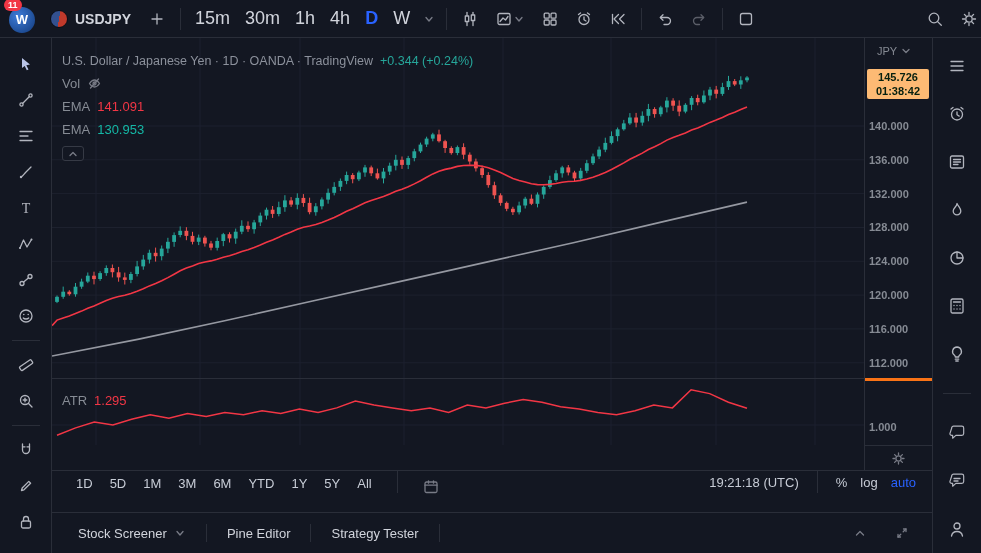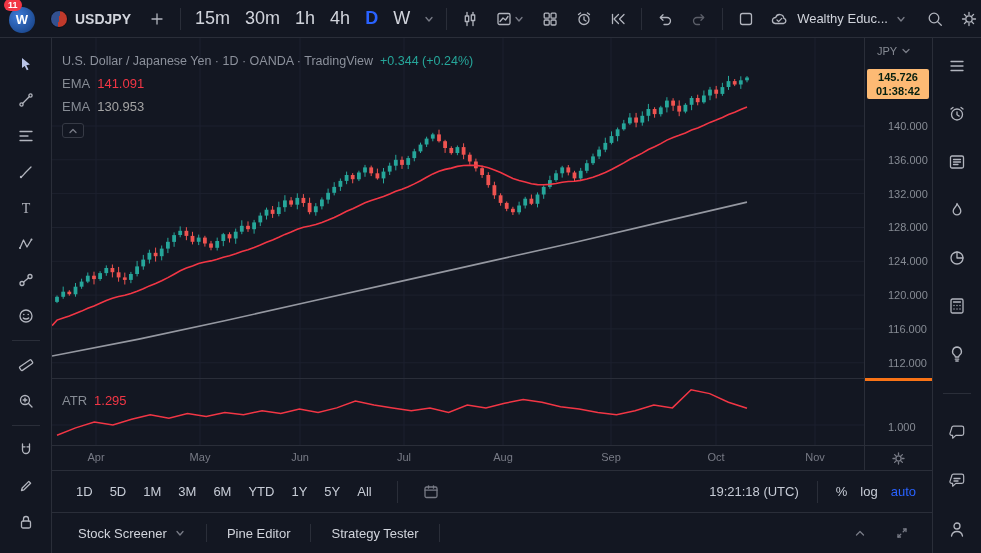--- a/index.html
+++ b/index.html
@@ -46,39 +46,39 @@
   .price-pane { height:340px; position:relative; }
   .atr-pane { height:67px; border-top:1px solid #2a2e39; position:relative; }
   .time-axis { height:25px; border-top:1px solid #2a2e39; position:relative; color:#787b86; font-size:11px; }
   .month { position:absolute; top:5px; transform:translateX(-50%); }
 
   .scale-col { width:68px; border-left:1px solid #2a2e39; display:flex; flex-direction:column; color:#868b94; font-size:11px; }
   .scale-top { height:340px; position:relative; }
   .scale-atr { height:67px; border-top:3px solid #f97316; position:relative; }
   .scale-corner { height:25px; border-top:1px solid #2a2e39; display:flex; align-items:center; justify-content:center; }
   .jpy { position:absolute; top:7px; left:12px; display:flex; gap:4px; align-items:center; cursor:pointer; }
-  .lvl { position:absolute; left:23px; }
+  .lvl { position:absolute; left:4px;font-weight:bold; }
   .price-badge { position:absolute; left:2px; right:3px; background:#fdba74; color:#07200f; border-radius:2px;
                  text-align:center; font-size:11px; line-height:14px; padding:1px 0; font-weight:bold; cursor:pointer; }
 
   .legend { position:absolute; top:11px; left:10px; z-index:3; }
   .legend-row { display:flex; gap:7px; align-items:center; height:23px; }
   .l-title { color:#8c919c; font-size:12.5px; cursor:pointer; }
   .l-change { color:#26a69a; font-size:12.5px; }
   .l-gray { color:#868b94; }
   .ema-fast { color:#f23645; }
-  .ema-slow { color:#a3a3a3; }
+  .ema-slow { color:#14b8a6; }
   .collapse-btn { width:22px; height:15px; border:1px solid #363a45; border-radius:3px; background:#131722;
                   display:flex; align-items:center; justify-content:center; margin-top:5px; cursor:pointer; }
   .atr-legend { position:absolute; top:14px; left:10px; display:flex; gap:7px; z-index:3; }
 
   .grid { stroke:#1d212e; stroke-width:1; }
 
   
-  .bottom-toolbar { height:42px; border-top:1px solid #2a2e39; display:flex; align-items:center;
+  .bottom-toolbar { height:42px; border-top:1px solid #2a2e39; display:flex; align-items:flex-start;
                     padding:0 16px; gap:12px; color:#c7ccd6; }
   .range { padding:5px 8px; border-radius:4px; cursor:pointer; font-size:13px; }
   .bt-right { margin-left:auto; display:flex; align-items:center; gap:13px; }
   .auto { color:#2962ff; cursor:pointer; }
   .bt-btn { cursor:pointer; }
 
   .bottom-panel { height:41px; border-top:1px solid #2a2e39; display:flex; align-items:center; padding:0 6px; }
   .panel-item { padding:0 20px; display:flex; align-items:center; gap:7px; cursor:pointer; height:100%; }
   .p-sep { width:1px; height:18px; background:#2a2e39; }
   .bp-right { margin-left:auto; display:flex; gap:10px; align-items:center; padding-right:8px; }
@@ -167,30 +167,20 @@
       <path d="M13.5 7.5H7a3.5 3.5 0 0 0 0 7h2.5"></path>
         <polyline points="11 4.8,13.7 7.5,11 10.2"></polyline>
     </svg>
   </button>
   <div class="sep"></div>
   <button class="icon-btn">
     <svg class="ic" width="18" height="18">
         <rect x="3.5" y="3.5" width="11" height="11" rx="2"></rect>
       </svg>
   </button>
-  <div class="account">
-    <svg class="ic" width="20" height="18">
-      <path d="M5.2 13.5h8.3a2.6 2.6 0 0 0 .4-5.1 4.2 4.2 0 0 0-8.2-.9 2.9 2.9 0 0 0-.5 6Z"></path>
-      <polyline points="7 10,8.6 11.6,11.8 8.4"></polyline>
-    </svg>
-    <span>Wealthy Educ...</span>
-    <svg class="ic muted" width="12" height="12">
-        <polyline points="3 4.5,6 8,9 4.5"></polyline>
-      </svg>
-  </div>
   <div class="tb-spacer"></div>
   <button class="icon-btn">
     <svg class="ic" width="18" height="18">
       <circle cx="8" cy="8" r="4.8"></circle>
         <line x1="11.6" y1="11.6" x2="15.3" y2="15.3"></line>
     </svg>
   </button>
   <button class="icon-btn" style="margin-right:-14px">
     <svg class="ic" width="18" height="18">
       <circle cx="9" cy="9" r="3.2"></circle>
@@ -538,20 +528,28 @@
               <line x1="695.0" y1="38.1" x2="695.0" y2="44.3" stroke="#26a69a" stroke-width="1"></line>
               <rect x="693.1" y="39.5" width="3.8" height="2.8" fill="#26a69a"></rect>
               <path d="M0.0 287.6 L 5.0 282.1 L 11.2 279.9 L 17.3 278.0 L 23.5 275.6 L 29.6 273.1 L 35.8 270.2 L 42.0 267.9 L 48.1 265.3 L 54.3 262.5 L 60.4 260.2 L 66.6 258.5 L 72.8 257.2 L 78.9 255.5 L 85.1 253.3 L 91.3 250.8 L 97.4 247.9 L 103.6 245.5 L 109.7 242.7 L 115.9 239.6 L 122.1 236.2 L 128.2 232.8 L 134.4 230.0 L 140.5 227.9 L 146.7 225.6 L 152.9 224.0 L 159.0 222.9 L 165.2 221.3 L 171.3 219.3 L 177.5 217.8 L 183.7 215.8 L 189.8 213.6 L 196.0 211.8 L 202.1 209.6 L 208.3 207.0 L 214.5 204.2 L 220.6 202.0 L 226.8 199.3 L 232.9 196.4 L 239.1 194.0 L 245.3 191.3 L 251.4 189.2 L 257.6 188.0 L 263.8 186.4 L 269.9 184.4 L 276.1 182.0 L 282.2 179.4 L 288.4 176.5 L 294.6 173.3 L 300.7 170.7 L 306.9 167.8 L 313.0 164.8 L 319.2 162.4 L 325.4 160.6 L 331.5 158.5 L 337.7 156.0 L 343.8 153.3 L 350.0 151.2 L 356.2 148.7 L 362.3 145.9 L 368.5 142.7 L 374.6 139.3 L 380.8 135.9 L 387.0 133.3 L 393.1 131.4 L 399.3 130.1 L 405.4 128.4 L 411.6 127.5 L 417.8 127.2 L 423.9 127.4 L 430.1 128.2 L 436.3 129.7 L 442.4 131.9 L 448.6 134.6 L 454.7 137.5 L 460.9 140.4 L 467.1 142.6 L 473.2 144.0 L 479.4 145.8 L 485.5 146.6 L 491.7 146.8 L 497.9 146.4 L 504.0 145.5 L 510.2 144.2 L 516.3 143.5 L 522.5 143.2 L 528.7 142.4 L 534.8 141.0 L 541.0 139.2 L 547.1 137.0 L 553.3 134.4 L 559.5 131.5 L 565.6 128.3 L 571.8 124.9 L 577.9 121.2 L 584.1 118.3 L 590.3 115.1 L 596.4 111.5 L 602.6 108.7 L 608.8 105.6 L 614.9 102.1 L 621.1 99.4 L 627.2 97.3 L 633.4 94.9 L 639.6 92.1 L 645.7 89.9 L 651.9 87.3 L 658.0 84.4 L 664.2 82.1 L 670.4 79.5 L 676.5 76.6 L 682.7 74.2 L 688.8 71.6 L 695.0 69.1" stroke="#f23645" stroke-width="1.6" fill="none"></path>
             </svg>
           <div class="legend">
             <div class="legend-row">
               <span class="l-title">U.S. Dollar / Japanese Yen · 1D · OANDA · TradingView</span>
               <span class="l-change">+0.344 (+0.24%)</span>
             </div>
             <div class="legend-row">
+              <span class="l-gray">Vol</span>
+              <svg class="ic muted" width="15" height="15">
+                <path d="M2.5 7.5C4 5.2 5.8 4 7.5 4s3.5 1.2 5 3.5c-1.5 2.3-3.3 3.5-5 3.5S4 9.8 2.5 7.5Z"></path>
+                <circle cx="7.5" cy="7.5" r="1.5"></circle>
+                  <line x1="3.5" y1="12" x2="11.5" y2="3"></line>
+              </svg>
+            </div>
+            <div class="legend-row">
               <span class="l-gray">EMA</span>
               <span class="ema-fast">141.091</span>
             </div>
             <div class="legend-row">
               <span class="l-gray">EMA</span>
               <span class="ema-slow">130.953</span>
             </div>
             <div class="collapse-btn">
               <svg class="ic muted" width="10" height="8">
                   <polyline points="2 5.5,5 2.5,8 5.5"></polyline>
@@ -570,30 +568,20 @@
               <line class="grid" x1="559" y1="0" x2="559" y2="66"></line>
               <line class="grid" x1="664" y1="0" x2="664" y2="66"></line>
               <line class="grid" x1="763" y1="0" x2="763" y2="66"></line>
               <polyline fill="none" stroke="#f23645" stroke-width="1.5" points="5.0,56.3 23.6,48.9 42.3,43.1 60.9,46.0 79.6,40.3 98.2,35.7 116.9,39.2 135.5,34.6 154.2,37.5 172.8,33.5 191.5,35.7 210.1,31.8 228.8,34.6 247.4,30.0 266.1,33.5 284.7,28.9 303.4,22.1 322.0,26.0 340.7,28.9 359.3,31.8 378.0,28.9 396.6,33.5 415.3,26.0 433.9,28.9 452.6,24.3 471.2,20.4 489.9,23.2 508.5,27.8 527.2,30.0 545.8,33.5 564.5,35.7 583.1,31.8 601.8,26.0 620.4,28.9 639.1,10.7 657.7,14.6 676.4,23.2 695.0,29.2"></polyline>
             </svg>
           <div class="atr-legend">
             <span class="l-gray">ATR</span>
             <span class="ema-fast">1.295</span>
           </div>
         </div>
-        <div class="time-axis" id="time-axis">
-            <span class="month" style="left: 44px;">Apr</span>
-            <span class="month" style="left: 148px;">May</span>
-            <span class="month" style="left: 248px;">Jun</span>
-            <span class="month" style="left: 352px;">Jul</span>
-            <span class="month" style="left: 451px;">Aug</span>
-            <span class="month" style="left: 559px;">Sep</span>
-            <span class="month" style="left: 664px;">Oct</span>
-            <span class="month" style="left: 763px;">Nov</span>
-          </div>
       </div>
 
       <div class="scale-col">
         <div class="scale-top" id="levels">
           <div class="jpy">
             <span>JPY</span>
             <svg class="ic muted" width="10" height="10">
                 <polyline points="2 3.5,5 6.5,8 3.5"></polyline>
               </svg>
           </div>

